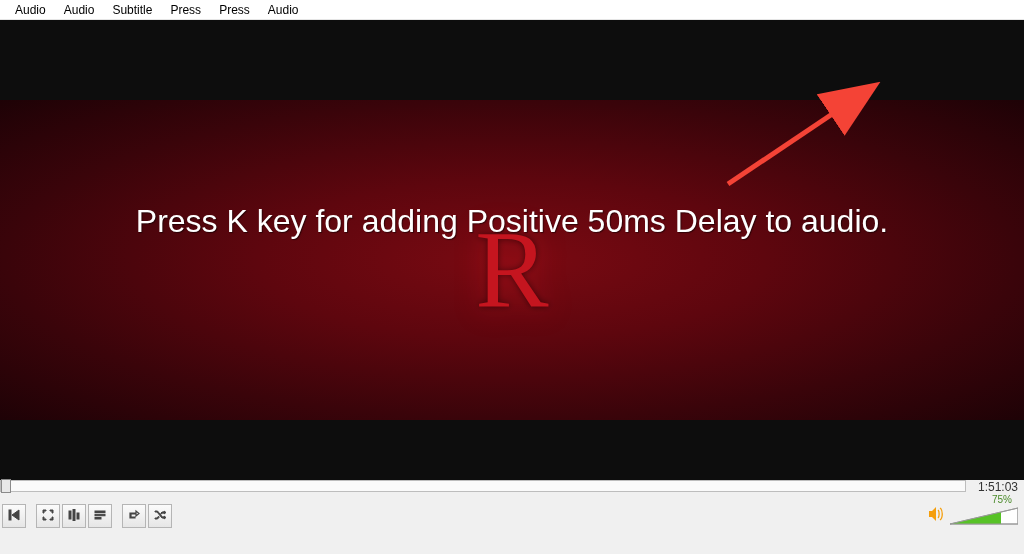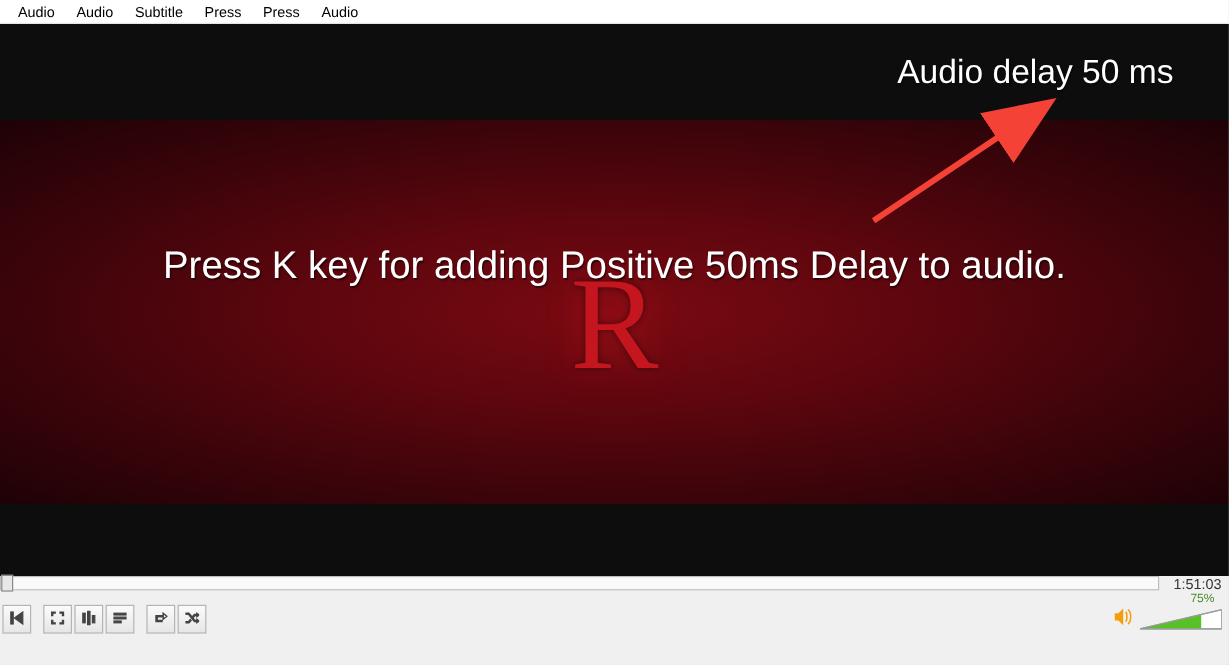--- a/index.html
+++ b/index.html
@@ -133,21 +133,21 @@
     cursor: pointer;
   }
   .ctl-btn svg { width: 12px; height: 12px; fill: #444; stroke: #444; }
 
   
   .vol-wrap {
     position: absolute;
     right: 6px;
     top: 6px;
     display: flex;
-    align-items: flex-start;
+    align-items: center;
     gap: 6px;
   }
   .vol-icon svg { width: 16px; height: 16px; fill: #f59e0b; }
   .vol-triangle {
     width: 68px; height: 20px;
     position: relative;
   }
   .vol-triangle svg { width: 68px; height: 20px; }
   .vol-pct {
     position: absolute;
@@ -168,21 +168,20 @@
   <div class="item">Audio</div>
 </div>
 
 <div class="video-wrap">
   <div class="letterbox-top"></div>
   <div class="frame">
     <div class="logo-R">R</div>
   </div>
   <div class="letterbox-bottom"></div>
 
-  <div class="osd">Audio delay 50 ms</div>
 
   <div class="instruction">Press K key for adding Positive 50ms Delay to audio.</div>
 
   <svg class="arrow" viewBox="0 0 180 110">
     <defs>
       <marker id="arrowhead" markerWidth="12" markerHeight="12" refX="9" refY="5" orient="auto">
         <polygon points="0,0 12,5 0,10" fill="#f44336"></polygon>
       </marker>
     </defs>
     <line x1="18" y1="104" x2="158" y2="10" stroke="#f44336" stroke-width="5" marker-end="url(#arrowhead)"></line>

